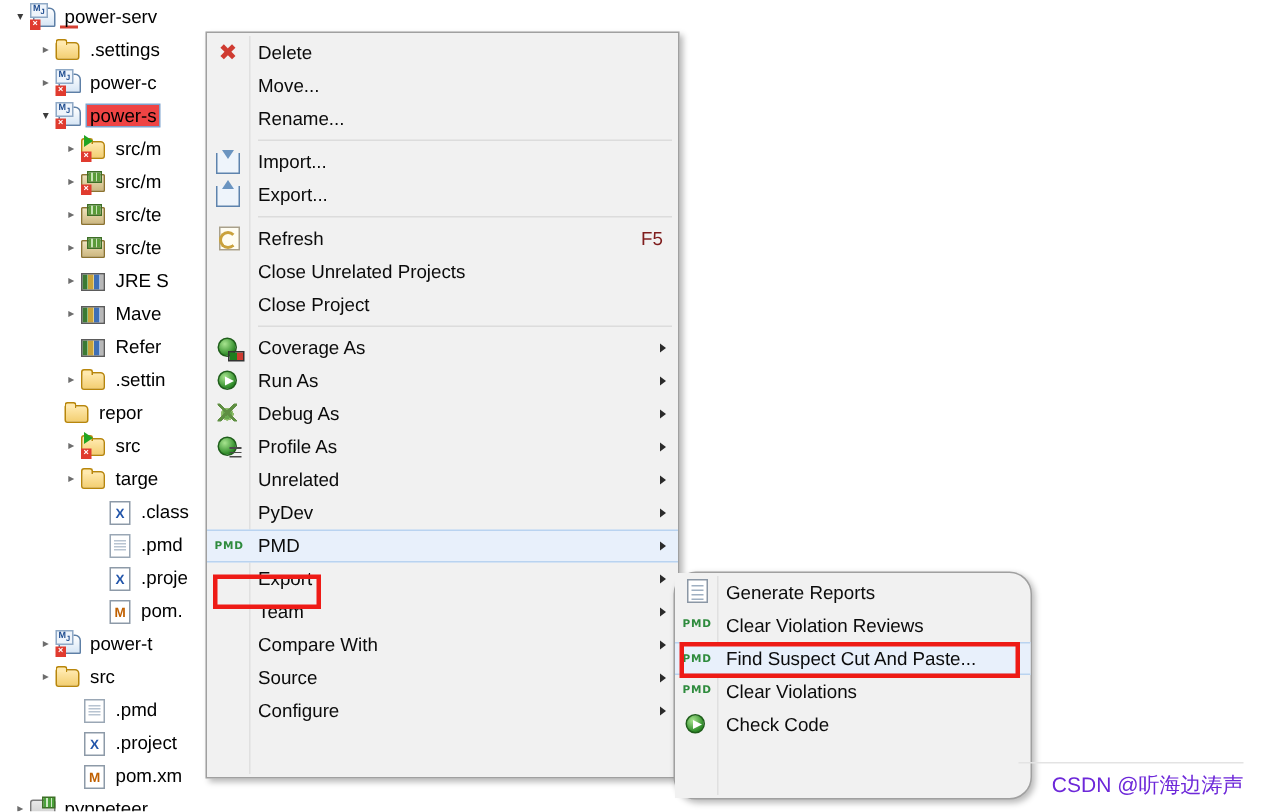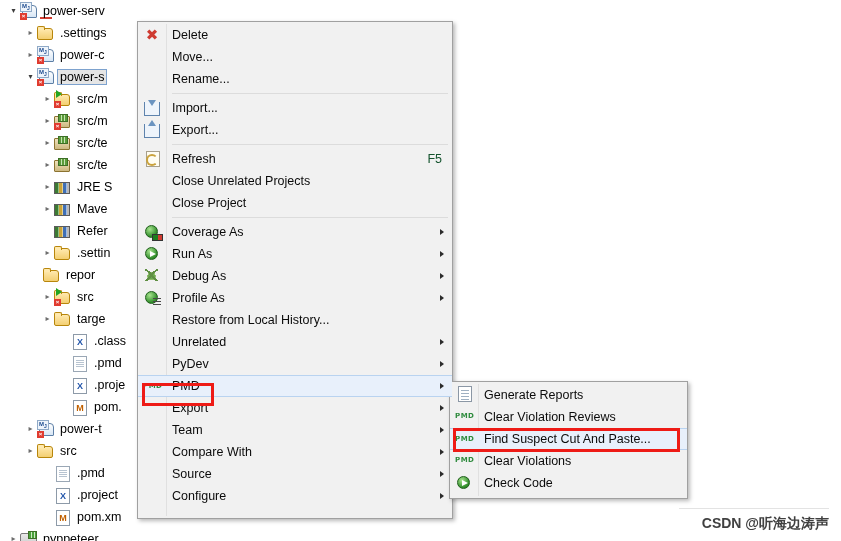--- a/index.html
+++ b/index.html
@@ -28,21 +28,21 @@
   .tree-row {
     position: relative;
     height: 22px;
     display: flex;
     align-items: center;
     white-space: nowrap;
     font-size: 12.5px;
     color: #000;
   }
   .tree-row.selected .tree-label {
-    background: #e5e5e5;
+    background: #ef4444;
     outline: 1px solid #7da2ce;
   }
   .twisty {
     width: 13px;
     flex: 0 0 13px;
     text-align: center;
     font-size: 8px;
     color: #6d6d6d;
     line-height: 1;
   }
@@ -220,21 +220,21 @@
     height: 22px;
     display: flex;
     align-items: center;
     padding-left: 34px;
     padding-right: 10px;
     white-space: nowrap;
     z-index: 2;
   }
   .mi .mi-label { flex: 1; }
   .mi .mi-accel {
-    color: #14532d;
+    color: #7f1d1d;
     padding-left: 20px;
     font-size: 12.5px;
   }
   .mi .arrow {
     position: absolute;
     right: 8px;
     width: 0; height: 0;
     border-left: 4px solid #2b2b2b;
     border-top: 3.5px solid transparent;
     border-bottom: 3.5px solid transparent;
@@ -381,25 +381,24 @@
     border: 3px solid #ee1b16;
     box-sizing: border-box;
     z-index: 50;
     pointer-events: none;
   }
 
   
   #watermark {
     position: absolute;
     right: 12px; bottom: 8px;
-    color: #404040;
+    color: #6d28d9;
     font-size: 14px;
     font-family: "Liberation Sans", sans-serif;
     z-index: 60;
-    font-weight: bold;
   }
   #watermark-rule {
     position: absolute;
     right: 12px; bottom: 32px;
     width: 150px; height: 1px;
     background: #e3e3e3;
     z-index: 60;
   }
 </style>
 </head>
@@ -663,23 +662,20 @@
         <span class="mi-icon mic-bug"></span>
         <span class="mi-label">Debug As</span>
         <span class="arrow"></span>
       </div>
       <div class="mi">
         <span class="mi-icon mic-ball mic-prof"></span>
         <span class="mi-label">Profile As</span>
         <span class="arrow"></span>
       </div>
       <div class="mi">
-        <span class="mi-label">Restore from Local History...</span>
-      </div>
-      <div class="mi">
         <span class="mi-label">Unrelated</span>
         <span class="arrow"></span>
       </div>
       <div class="mi">
         <span class="mi-label">PyDev</span>
         <span class="arrow"></span>
       </div>
       <div class="mi highlight">
         <span class="mi-icon mic-pmd">PMD</span>
         <span class="mi-label">PMD</span>
@@ -701,21 +697,21 @@
         <span class="mi-label">Source</span>
         <span class="arrow"></span>
       </div>
       <div class="mi">
         <span class="mi-label">Configure</span>
         <span class="arrow"></span>
       </div>
     </div>
 </div>
 
-<div class="ctxmenu" id="pmd-submenu" style="left:449px; top:381px; width:239px; height:118px;">
+<div class="ctxmenu" id="pmd-submenu" style="left:449px; top:381px; width:239px; height:152px;border-radius:15px;">
   <div class="gutter"></div>
   <div class="gutter-line"></div>
   <div id="pmd-items">
       <div class="mi">
         <span class="mi-icon mic-report"></span>
         <span class="mi-label">Generate Reports</span>
       </div>
       <div class="mi">
         <span class="mi-icon mic-pmd">PMD</span>
         <span class="mi-label">Clear Violation Reviews</span>

